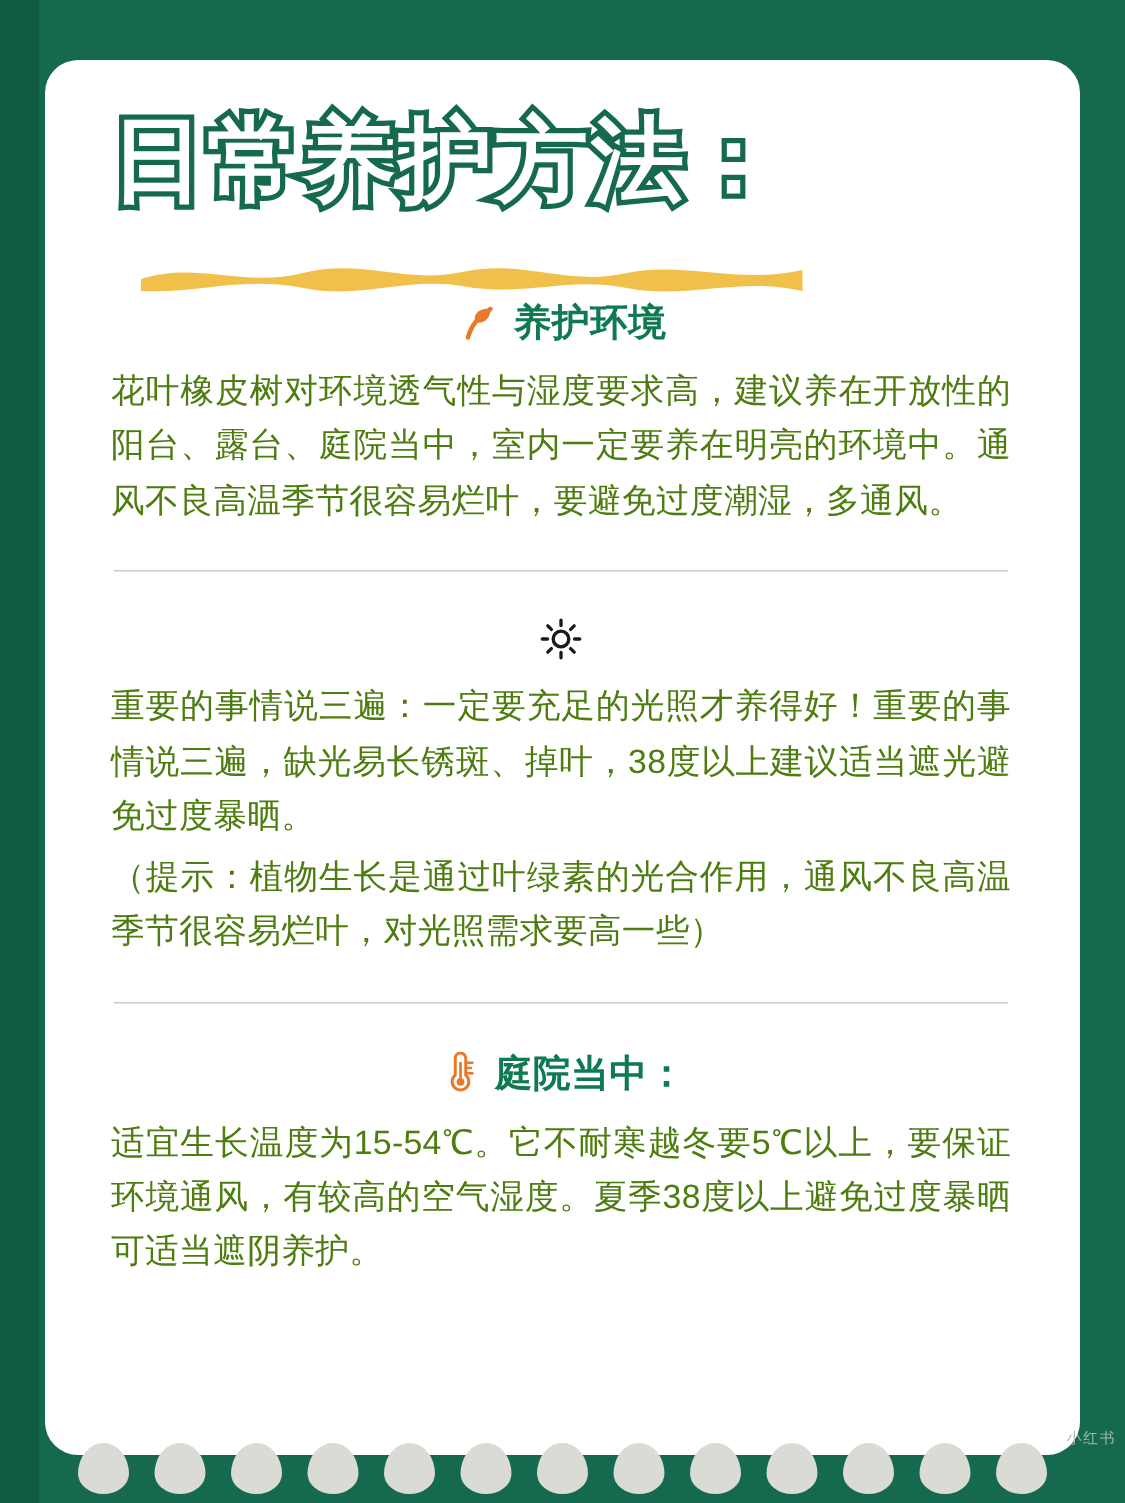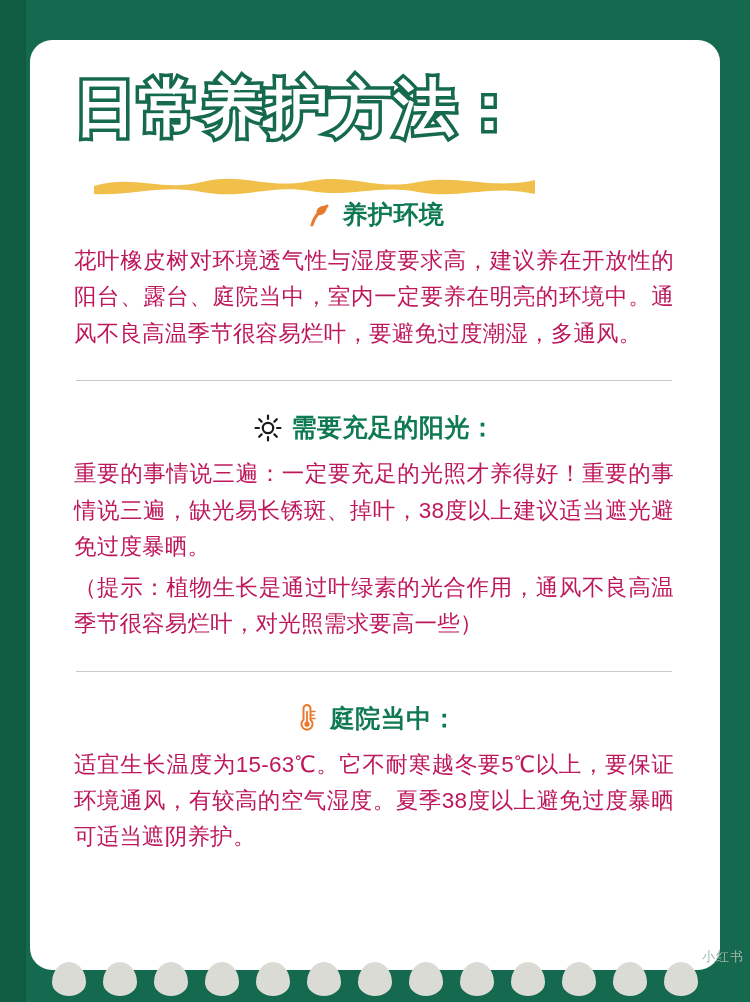--- a/index.html
+++ b/index.html
@@ -89,21 +89,21 @@
   }
   .sec-title {
     font-size: 25px;
     font-weight: 900;
     color: #0f7a52;
     letter-spacing: 0.5px;
   }
   .body-text {
     font-size: 22.5px;
     line-height: 1.62;
-    color: #be185d;
+    color: #4d7c0f;
     letter-spacing: 0.2px;
     text-align: justify;
   }
   .body-text p { margin: 0; }
   .divider {
     height: 1px;
     background: #c9c9c9;
     margin: 28px 2px 30px 2px;
   }
   .gap-sm { height: 4px; }
@@ -124,21 +124,21 @@
   .scallop {
     width: 34px;
     height: 34px;
     border-radius: 50% 50% 50% 50% / 60% 60% 40% 40%;
     background: #d9dbd4;
   }
   .watermark {
     position: absolute;
     right: 6px;
     bottom: 36px;
-    font-size: 13px;
+    font-size: 10px;
     color: #9fb8ab;
     letter-spacing: 1px;
   }
 </style>
 </head>
 <body>
 
 <div class="page">
 
   <div class="card">
@@ -178,21 +178,20 @@
                 <line x1="14" y1="23" x2="14" y2="26.5"></line>
                 <line x1="1.5" y1="14" x2="5" y2="14"></line>
                 <line x1="23" y1="14" x2="26.5" y2="14"></line>
                 <line x1="5.2" y1="5.2" x2="7.6" y2="7.6"></line>
                 <line x1="20.4" y1="20.4" x2="22.8" y2="22.8"></line>
                 <line x1="5.2" y1="22.8" x2="7.6" y2="20.4"></line>
                 <line x1="20.4" y1="7.6" x2="22.8" y2="5.2"></line>
               </g>
             </svg>
           </span>
-          <span class="sec-title">需要充足的阳光：</span>
         </div>
         <div class="body-text">
           <p>重要的事情说三遍：一定要充足的光照才养得好！重要的事情说三遍，缺光易长锈斑、掉叶，38度以上建议适当遮光避免过度暴晒。</p>
           <div class="gap-sm"></div>
           <p>（提示：植物生长是通过叶绿素的光合作用，通风不良高温季节很容易烂叶，对光照需求要高一些）</p>
         </div>
       </div>
 
       <div class="divider"></div>
 
@@ -206,21 +205,21 @@
               <g stroke="#e8792a" stroke-width="1.6" stroke-linecap="round">
                 <line x1="19.8" y1="7.5" x2="23" y2="7.5"></line>
                 <line x1="19.8" y1="11" x2="22" y2="11"></line>
                 <line x1="19.8" y1="14.5" x2="23" y2="14.5"></line>
               </g>
             </svg>
           </span>
           <span class="sec-title">庭院当中：</span>
         </div>
         <div class="body-text">
-          <p>适宜生长温度为15-63℃。它不耐寒越冬要5℃以上，要保证环境通风，有较高的空气湿度。夏季38度以上避免过度暴晒可适当遮阴养护。</p>
+          <p>适宜生长温度为15-54℃。它不耐寒越冬要5℃以上，要保证环境通风，有较高的空气湿度。夏季38度以上避免过度暴晒可适当遮阴养护。</p>
         </div>
       </div>
 
     </div>
   </div>
 
   <div class="scallops">
     <span class="scallop"></span>
     <span class="scallop"></span>
     <span class="scallop"></span>

